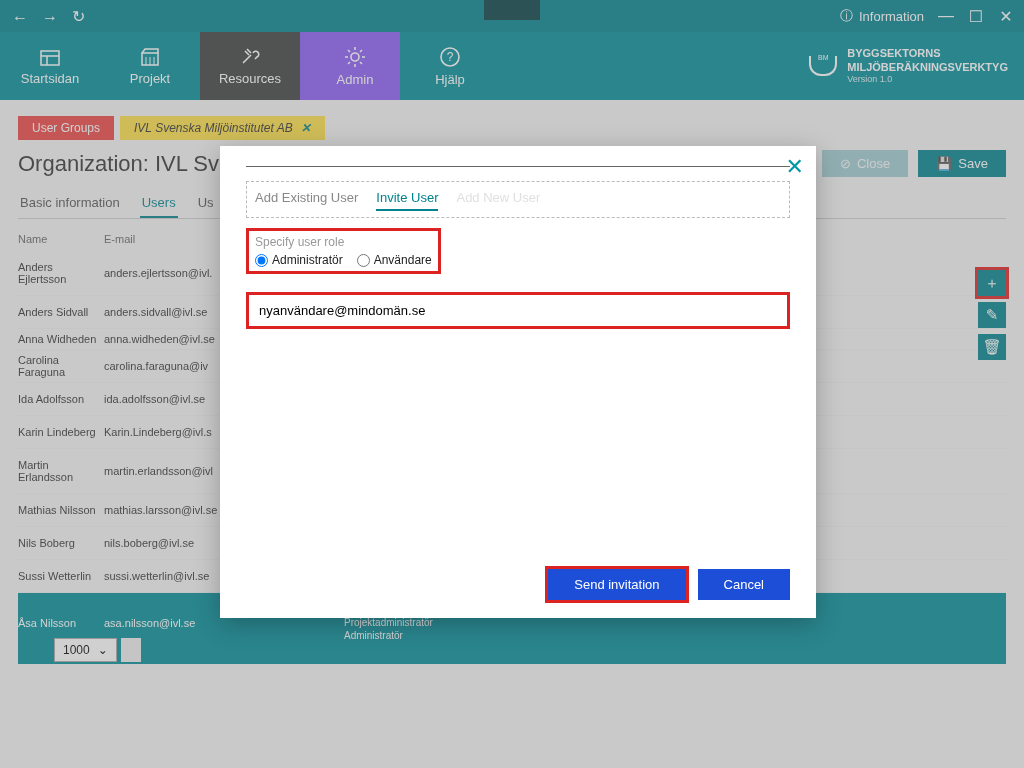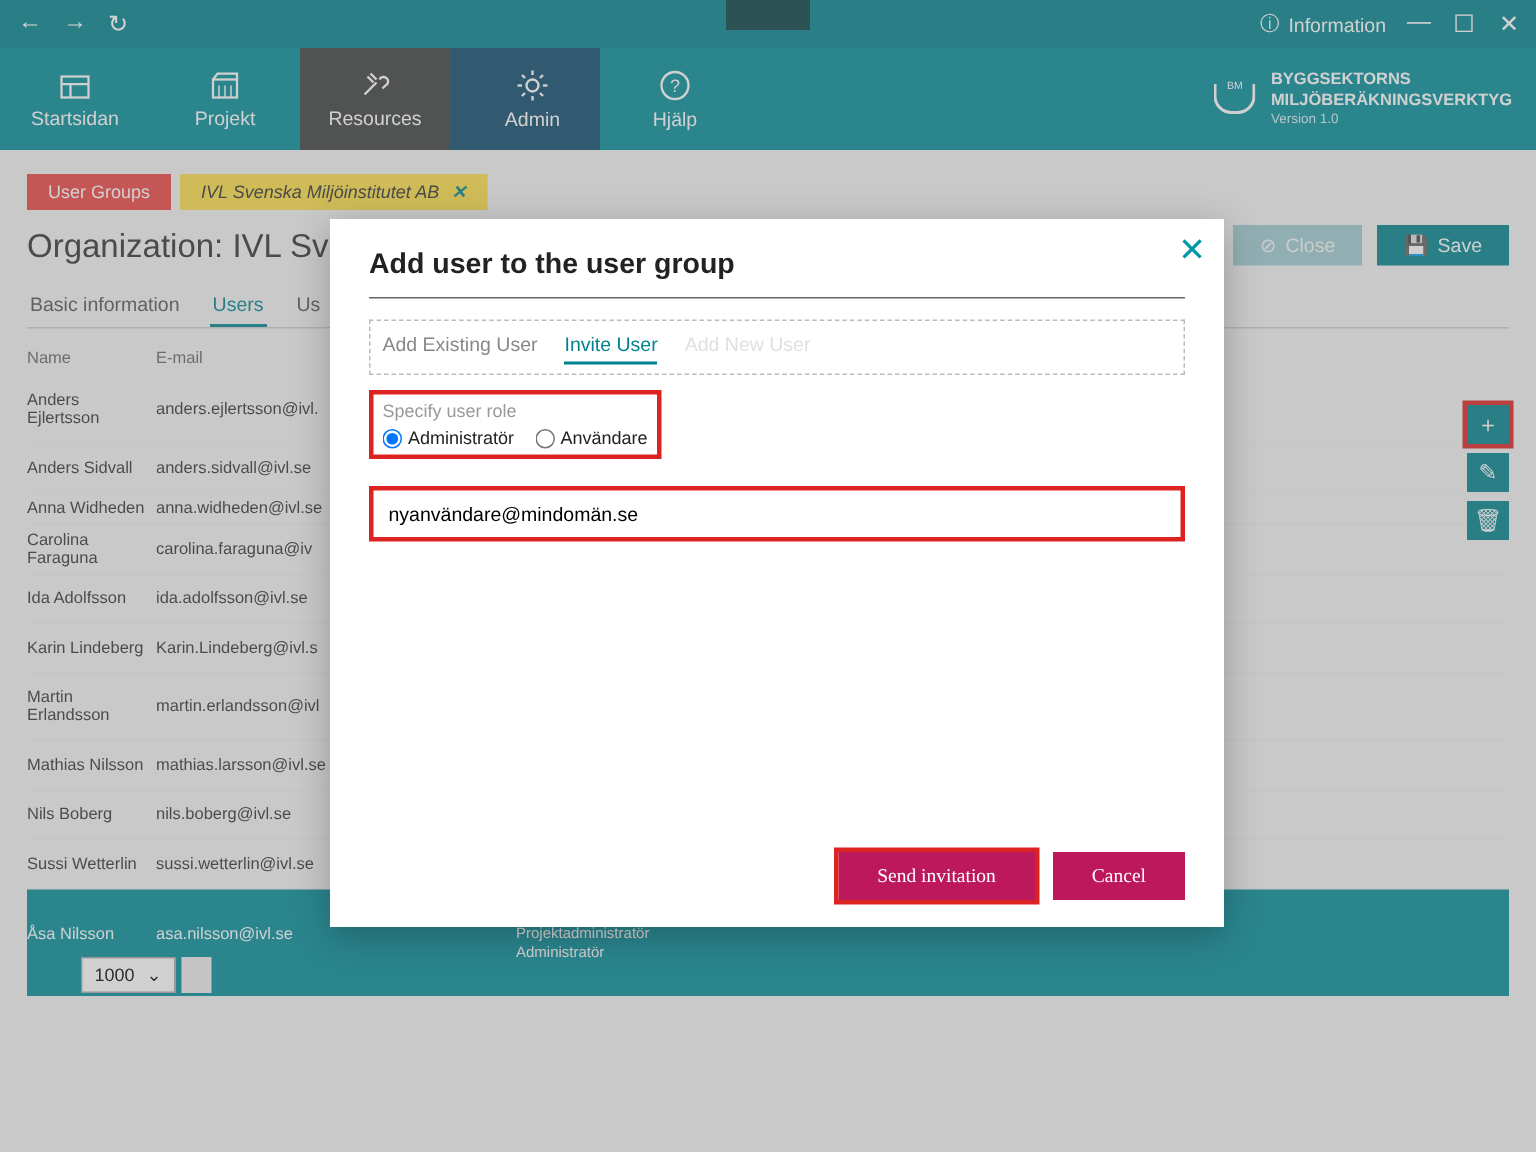--- a/index.html
+++ b/index.html
@@ -12,21 +12,21 @@
   .titlebar .tab-stub { width: 56px; height: 20px; background: #043e43; margin: 0 auto; position: absolute; left: 50%; transform: translateX(-50%); top: 0; }
   .titlebar .right { margin-left: auto; display: flex; align-items: center; gap: 12px; padding-right: 8px; }
   .titlebar .info { display: flex; align-items: center; gap: 6px; }
   .titlebar .win-btns { display: flex; gap: 10px; font-size: 16px; }
   .titlebar .win-btns span { width: 20px; text-align: center; cursor: pointer; }
 
   
   .mainnav { height: 68px; background: #008c99; display: flex; align-items: stretch; color: #fff; }
   .mainnav .item { width: 100px; display: flex; flex-direction: column; align-items: center; justify-content: center; gap: 4px; font-size: 13px; cursor: pointer; }
   .mainnav .item.dark { background: #3c4040; }
-  .mainnav .item.active { background: #0c4a6e; padding-left: 10px; }
+  .mainnav .item.active { background: #8b5cf6; padding-left: 10px; }
   .mainnav .brand { margin-left: auto; display: flex; align-items: center; gap: 10px; padding-right: 16px; }
   .mainnav .brand .logo { width: 28px; height: 20px; border: 2px solid #fff; border-radius: 0 0 12px 12px; border-top: none; position: relative; }
   .mainnav .brand .logo::after { content: "BM"; font-size: 7px; position: absolute; top: -2px; left: 50%; transform: translateX(-50%); }
   .mainnav .brand .txt { font-size: 11px; line-height: 1.2; }
   .mainnav .brand .txt .l1 { font-weight: bold; }
   .mainnav .brand .txt .ver { font-size: 9px; opacity: .85; }
   .mainnav .ico { font-size: 20px; }
 
   
   .page { padding: 16px 18px; position: relative; }
@@ -78,21 +78,21 @@
   .modal .mtabs .mt.faint { color: #e0e0e0; }
   .modal .group { margin-bottom: 10px; }
   .modal .lbl { font-size: 12px; color: #999; margin-bottom: 4px; }
   .modal .radios { display: flex; gap: 14px; font-size: 12px; color: #222; align-items: center; }
   .modal .radios label { display: flex; align-items: center; gap: 4px; }
   .modal .hl-box { border: 3px solid #d22; padding: 4px 6px; }
   .modal input[type=text] { width: 100%; border: 1px solid #aaa; padding: 6px 8px; font-size: 13px; outline: none; }
   .modal .hl-input input { border: none; }
   .modal .hl-input { border: 3px solid #d22; padding: 2px; }
   .modal .footer { position: absolute; bottom: 18px; right: 26px; display: flex; gap: 12px; }
-  .modal .footer .mbtn { background: #be185d; color: #fff; font-size: 13px; padding: 8px 26px; cursor: pointer; text-align: center; font-family: Liberation Serif, serif; }
+  .modal .footer .mbtn { background: #1d4ed8; color: #fff; font-size: 13px; padding: 8px 26px; cursor: pointer; text-align: center; }
   .modal .footer .mbtn.primary-hl { outline: 3px solid #d22; }
 
   svg { display: block; }
 </style>
 </head>
 <body>
 
 <div class="titlebar">
   <div class="nav-btns">
     <span>←</span>
@@ -288,21 +288,20 @@
     </div>
     <div class="pg"></div>
   </div>
 
 </div>
 
 <div class="dim"></div>
 
 <div class="modal">
   <div class="close"><span>✕</span></div>
-  <h3>Add user to the user group</h3>
   <hr>
 
   <div class="mtabs">
     <div class="mt">Add Existing User</div>
     <div class="mt active">Invite User</div>
     <div class="mt faint">Add New User</div>
   </div>
 
   <div class="group hl-box" style="display:inline-block;">
     <div class="lbl">Specify user role</div>

